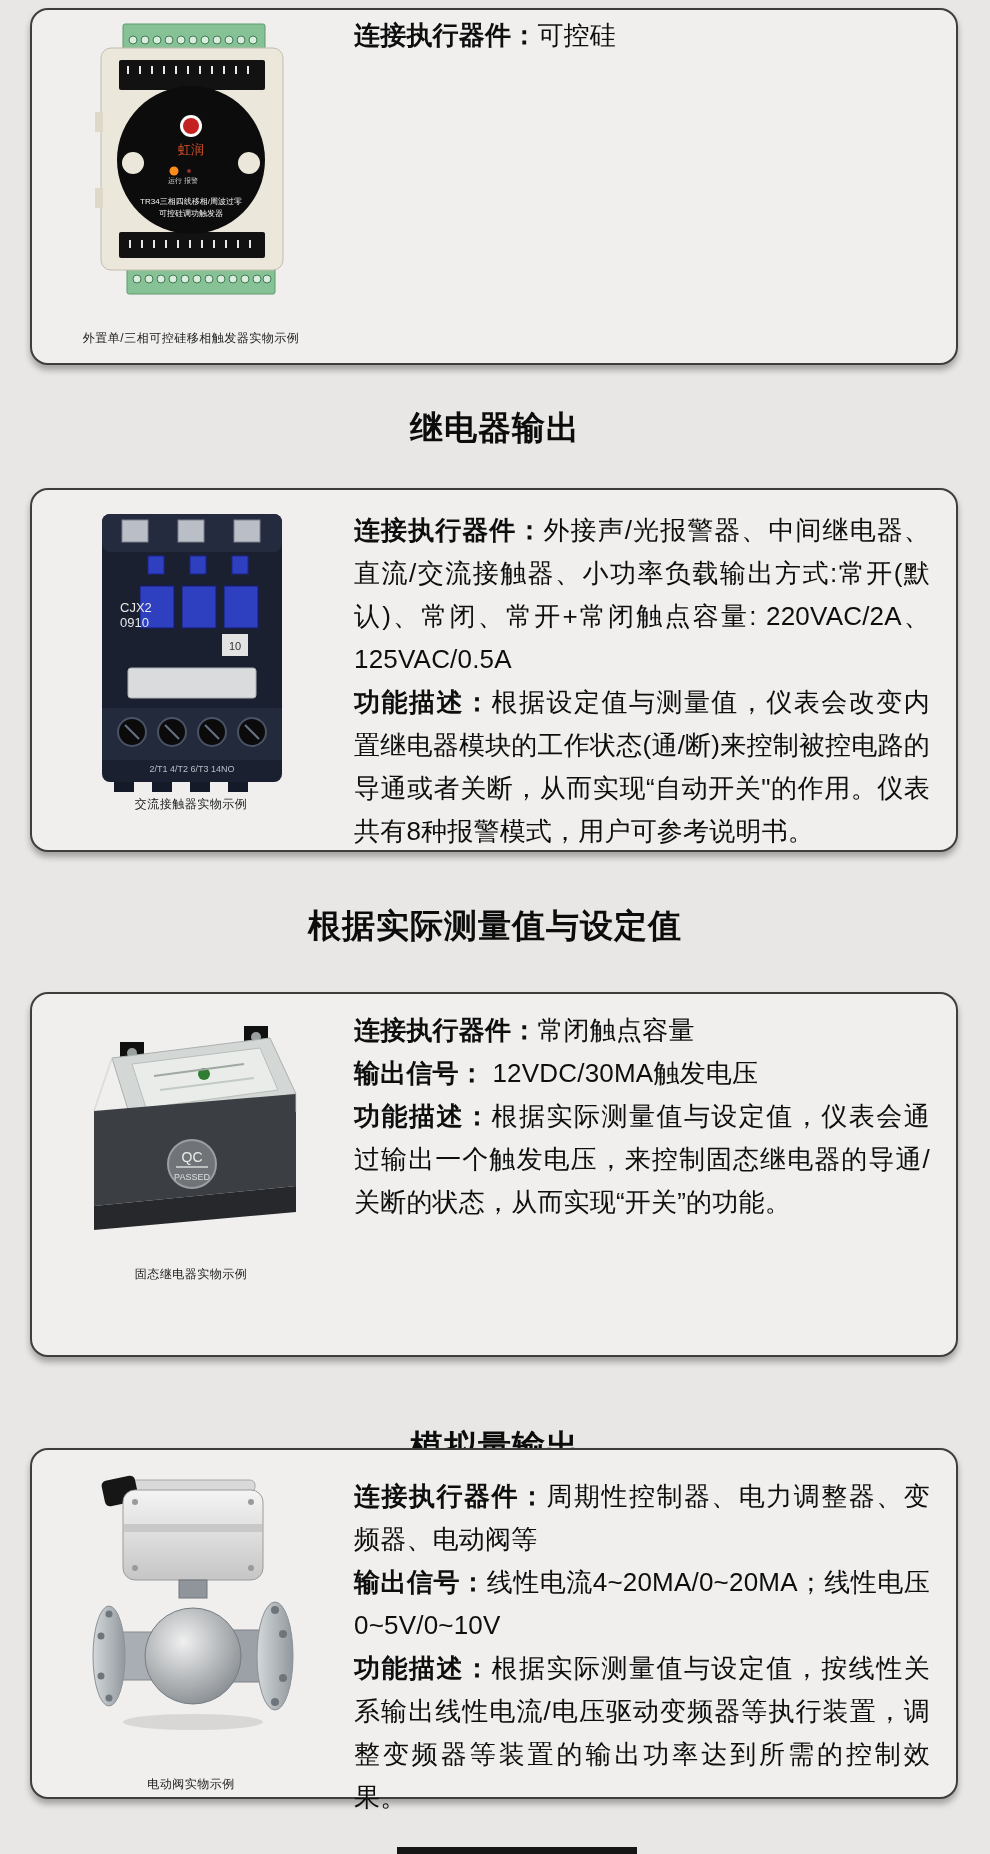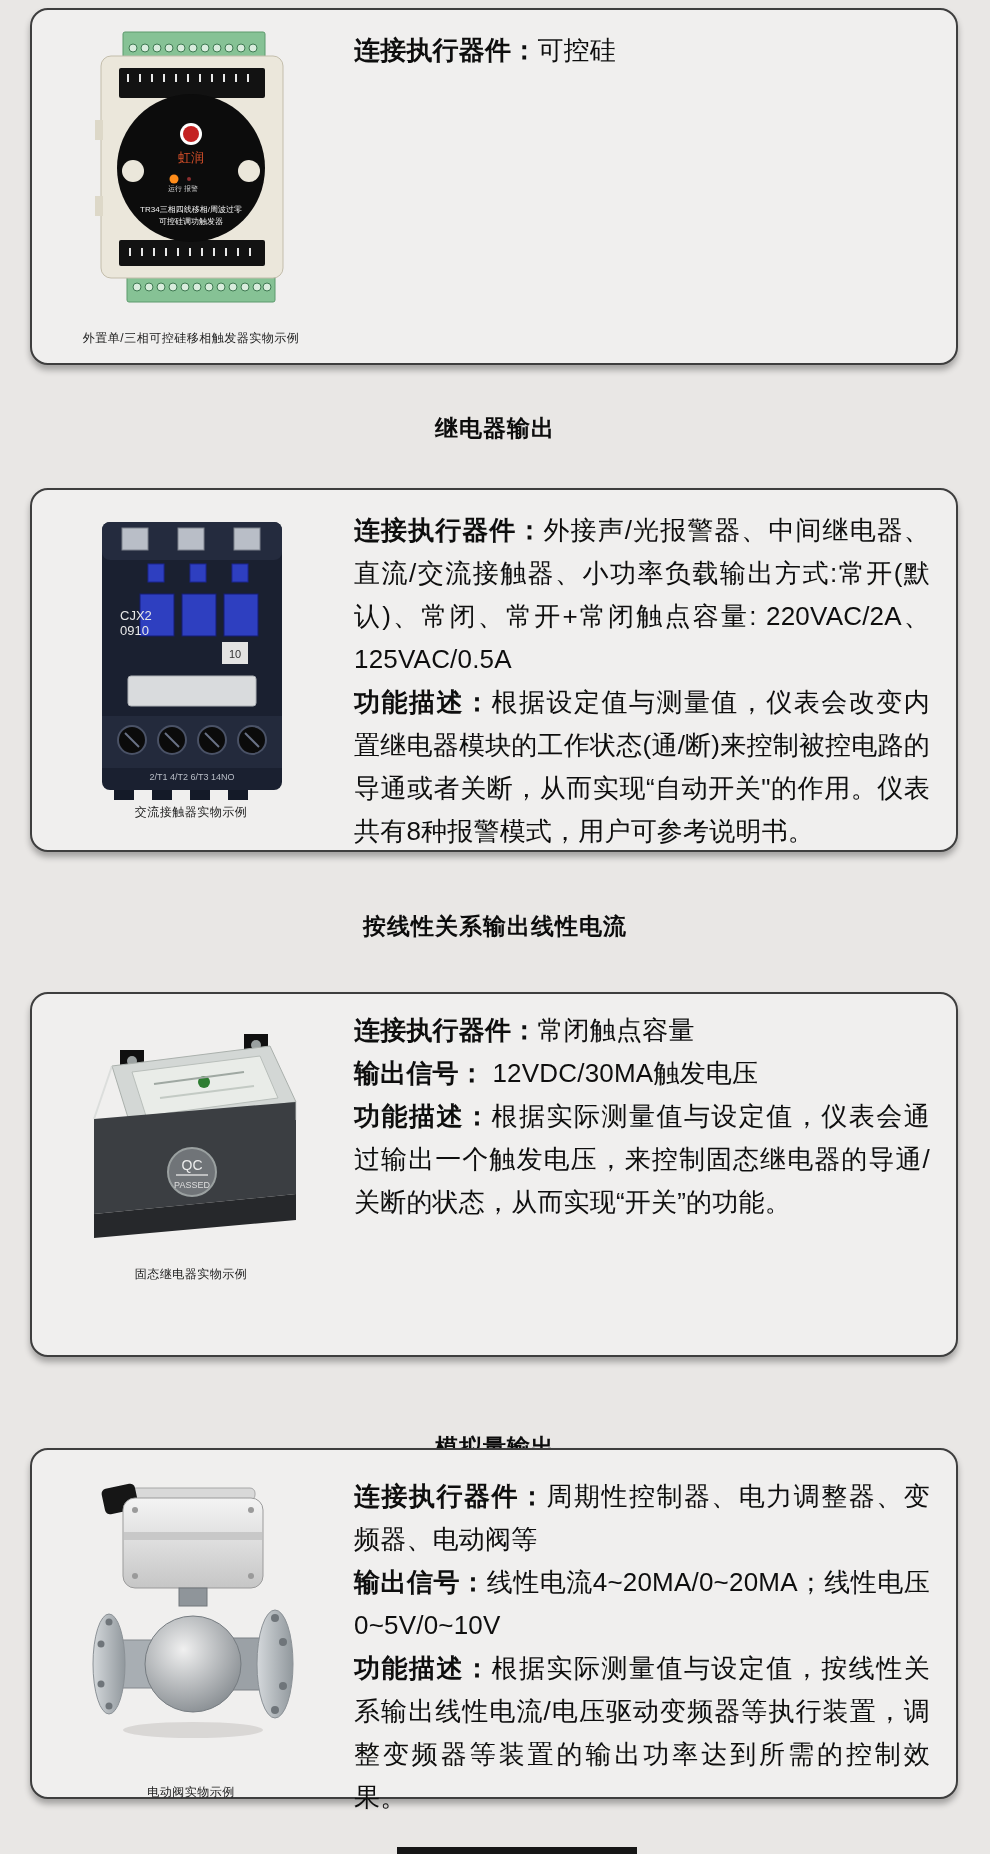--- a/index.html
+++ b/index.html
@@ -16,46 +16,45 @@
     display:flex;
   }
   .card1{top:8px;height:357px}
   .card2{top:488px;height:364px}
   .card3{top:992px;height:365px}
   .card4{top:1448px;height:351px}
   .left{
     flex:0 0 318px;width:318px;box-sizing:border-box;
     display:flex;flex-direction:column;align-items:center;
     padding:10px 0 14px;
-    margin-top:8px;
   }
   .card1 .left{padding-bottom:16px}
   .card2 .left{padding-bottom:38px}
   .card3 .left{padding-bottom:72px;padding-top:22px}
   .card4 .left{padding-bottom:6px}
   .photo{flex:0 0 auto;line-height:0}
   .caption{
     margin-top:auto;font-size:12px;color:#1b1b1b;white-space:nowrap;
     letter-spacing:.5px;
   }
   .text{
     flex:1 1 auto;box-sizing:border-box;
     padding:0 26px 0 4px;
     font-size:26px;line-height:43px;text-align:justify;
     color:#0e0e0e;letter-spacing:.2px;
   }
-  .card1 .text{padding-top:19px}
+  .card1 .text{padding-top:4px}
   .card2 .text{padding-top:19px}
   .card3 .text{padding-top:15px}
   .card4 .text{padding-top:25px}
   .text p{margin:0}
   .text b{font-weight:bold}
   h2.heading{
     position:absolute;left:0;width:990px;margin:0;text-align:center;
-    font-size:23px;line-height:44px;font-weight:bold;color:#0c0c0c;
+    font-size:33px;line-height:44px;font-weight:bold;color:#0c0c0c;
     letter-spacing:1px;
   }
   #h-relay{top:406px}
   #h-ssr{top:904px}
   #h-analog{top:1425px}
   .peek{position:absolute;left:397px;top:1847px;width:240px;height:7px;background:#161616}
 </style>
 </head>
 <body>
 
@@ -196,21 +195,21 @@
         </svg>
       </div>
       <div class="caption">交流接触器实物示例</div>
     </div>
     <div class="text">
       <p><b>连接执行器件：</b><span>外接声/光报警器、中间继电器、直流/交流接触器、小功率负载输出方式:常开(默认)、常闭、常开+常闭触点容量: 220VAC/2A、125VAC/0.5A</span></p>
       <p><b>功能描述：</b><span>根据设定值与测量值，仪表会改变内置继电器模块的工作状态(通/断)来控制被控电路的导通或者关断，从而实现“自动开关"的作用。仪表共有8种报警模式，用户可参考说明书。</span></p>
     </div>
   </section>
 
-  <h2 class="heading" id="h-ssr">按线性关系输出线性电流</h2>
+  <h2 class="heading" id="h-ssr">根据实际测量值与设定值</h2>
 
   <section class="card card3">
     <div class="left">
       <div class="photo">
         <svg width="235" height="225" viewBox="0 0 235 225">
           <rect x="46" y="26" width="24" height="22" fill="#101010"></rect>
           <rect x="170" y="10" width="24" height="22" fill="#101010"></rect>
           <circle cx="58" cy="37" r="5" fill="#9aa0a0"></circle>
           <circle cx="182" cy="21" r="5" fill="#9aa0a0"></circle>
           <polygon points="38,42 196,22 222,78 56,100" fill="#d3d7d5" stroke="#aab0ac"></polygon>

